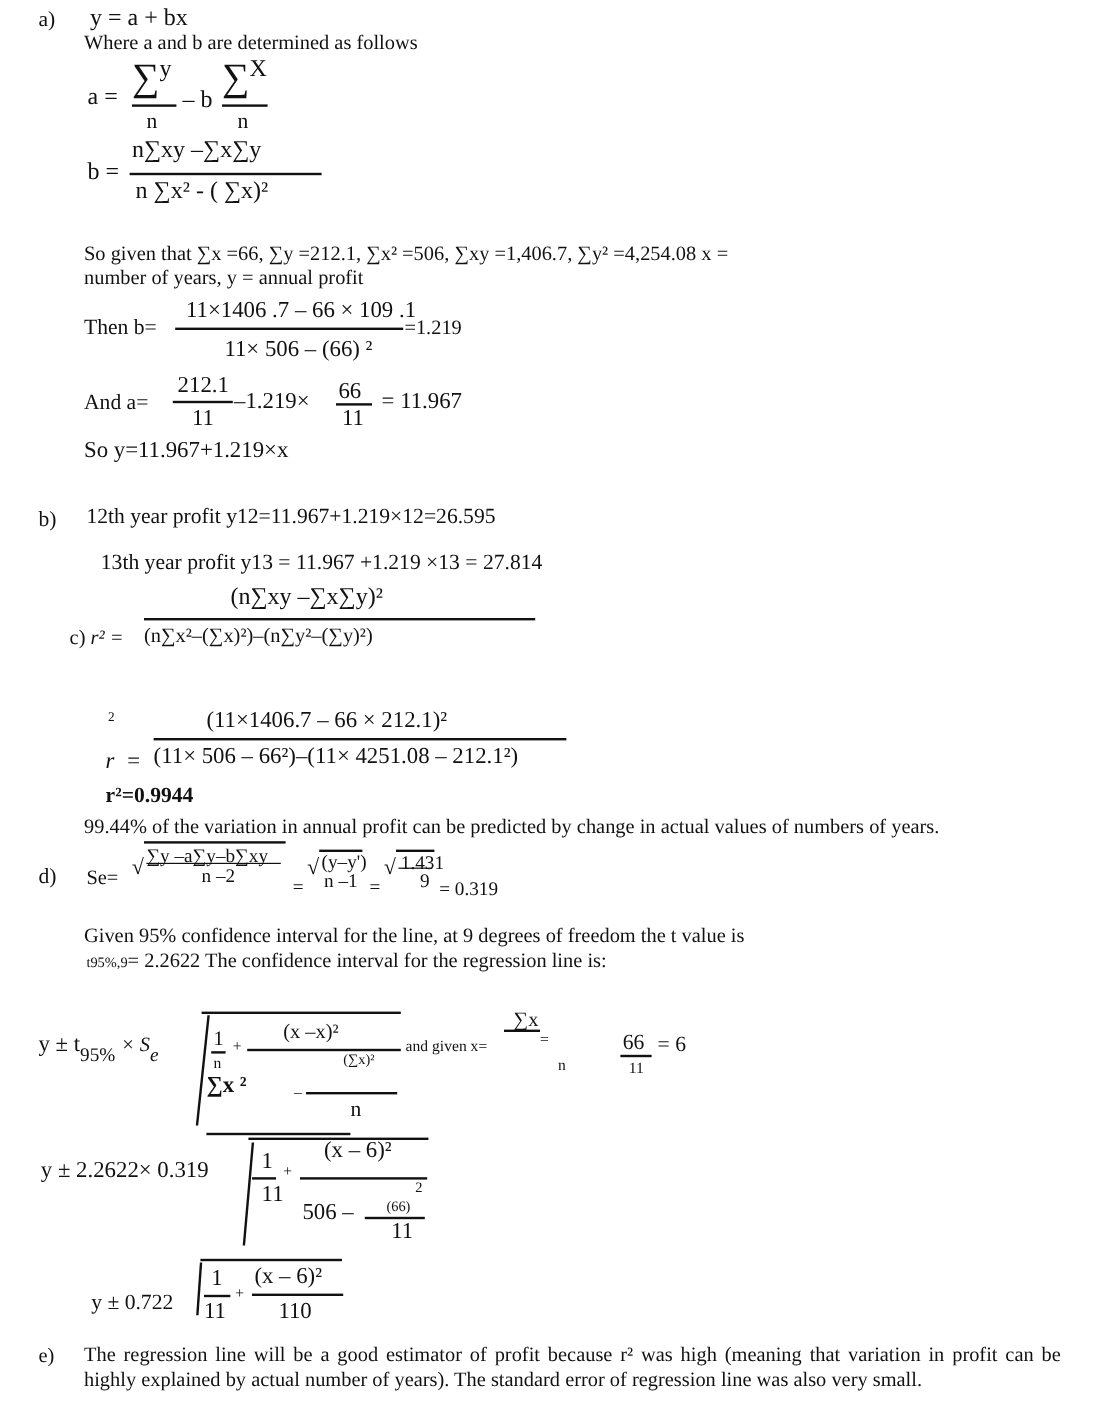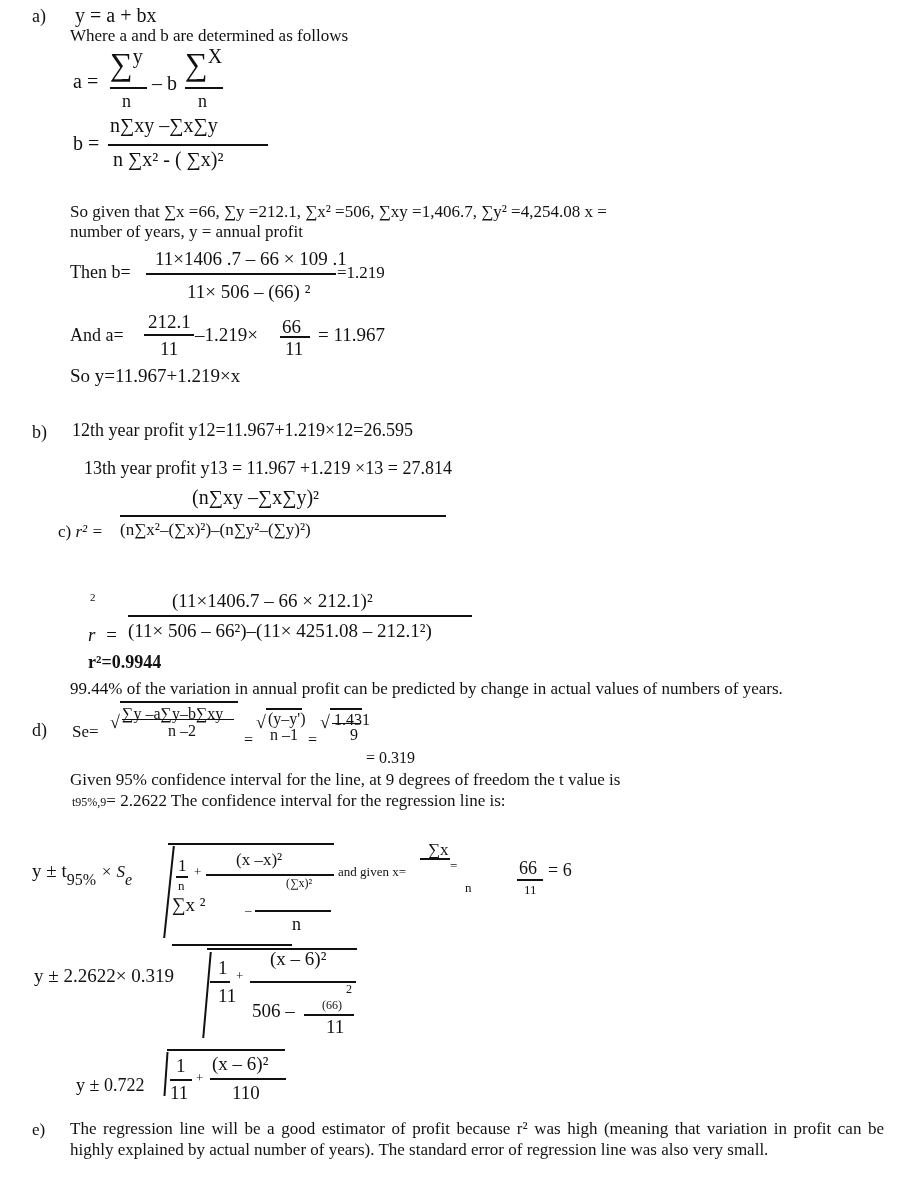--- a/index.html
+++ b/index.html
@@ -93,41 +93,41 @@
 <div class="abs t18" style="left:256px;top:712px;">√</div>
 <div class="hline" style="left:266px;top:708px;width:36px;height:1.5px;"></div>
 <div class="abs t11" style="left:268px;top:710px;">(y–y')</div>
 <div class="abs t11" style="left:270px;top:726px;">n –1</div>
 <div class="abs t11" style="left:308px;top:731px;">=</div>
 <div class="abs t18" style="left:320px;top:712px;">√</div>
 <div class="hline" style="left:330px;top:708px;width:32px;height:1.5px;"></div>
 <div class="abs t11" style="left:334px;top:711px;">1.431</div>
 <div class="hline" style="left:332px;top:723px;width:28px;height:1px;"></div>
 <div class="abs t11" style="left:350px;top:726px;">9</div>
-<div class="abs t11" style="left:366px;top:749px;">= 0.319</div>
+<div class="abs t11" style="left:366px;top:733px;">= 0.319</div>
 
 <div class="abs t17" style="left:70px;top:770px;">Given 95% confidence interval for the line, at 9 degrees of freedom the t value is</div>
 <div class="abs" style="left:72px;top:791px;">
   <span class="t12">t95%,9</span><span class="t17">= 2.2622 The confidence interval for the regression line is:</span>
 </div>
 
 <div class="abs t19" style="left:32px;top:860px;">
   <span>y ± t</span><span class="t11" style="position:relative;top:8px;">95%</span>
   <span class="t17" style="font-style:italic;">× S</span><span class="t11" style="position:relative;top:8px;font-style:italic;">e</span>
 </div>
 <div class="vline" style="left:168px;top:846px;height:92px;transform:skewX(-6deg);"></div>
 <div class="hline" style="left:168px;top:843px;width:166px;height:1.5px;"></div>
 <div class="abs t17" style="left:178px;top:856px;">1</div>
 <div class="hline" style="left:176px;top:876px;width:12px;height:1.5px;"></div>
 <div class="abs t13" style="left:178px;top:878px;">n</div>
 <div class="abs t13" style="left:194px;top:864px;">+</div>
 <div class="abs t17" style="left:236px;top:850px;">(x –x)²</div>
 <div class="hline" style="left:206px;top:874px;width:128px;height:1.5px;"></div>
 <div class="abs t12" style="left:286px;top:876px;">(∑x)²</div>
-<div class="abs t19" style="left:172px;top:894px;">∑x ²</div>
+<div class="abs t19" style="left:172px;top:894px;font-weight:bold;">∑x ²</div>
 <div class="abs t13" style="left:245px;top:902px;">–</div>
 <div class="hline" style="left:255px;top:910px;width:76px;height:1.5px;"></div>
 <div class="abs t18" style="left:292px;top:914px;">n</div>
 <div class="hline" style="left:172px;top:944px;width:120px;height:1.5px;"></div>
 
 <div class="abs t13" style="left:338px;top:864px;">and given x=</div>
 <div class="abs t17" style="left:428px;top:840px;">∑x</div>
 <div class="hline" style="left:420px;top:858px;width:30px;height:1.5px;"></div>
 <div class="abs t13" style="left:450px;top:858px;">=</div>
 <div class="abs t13" style="left:465px;top:880px;">n</div>

